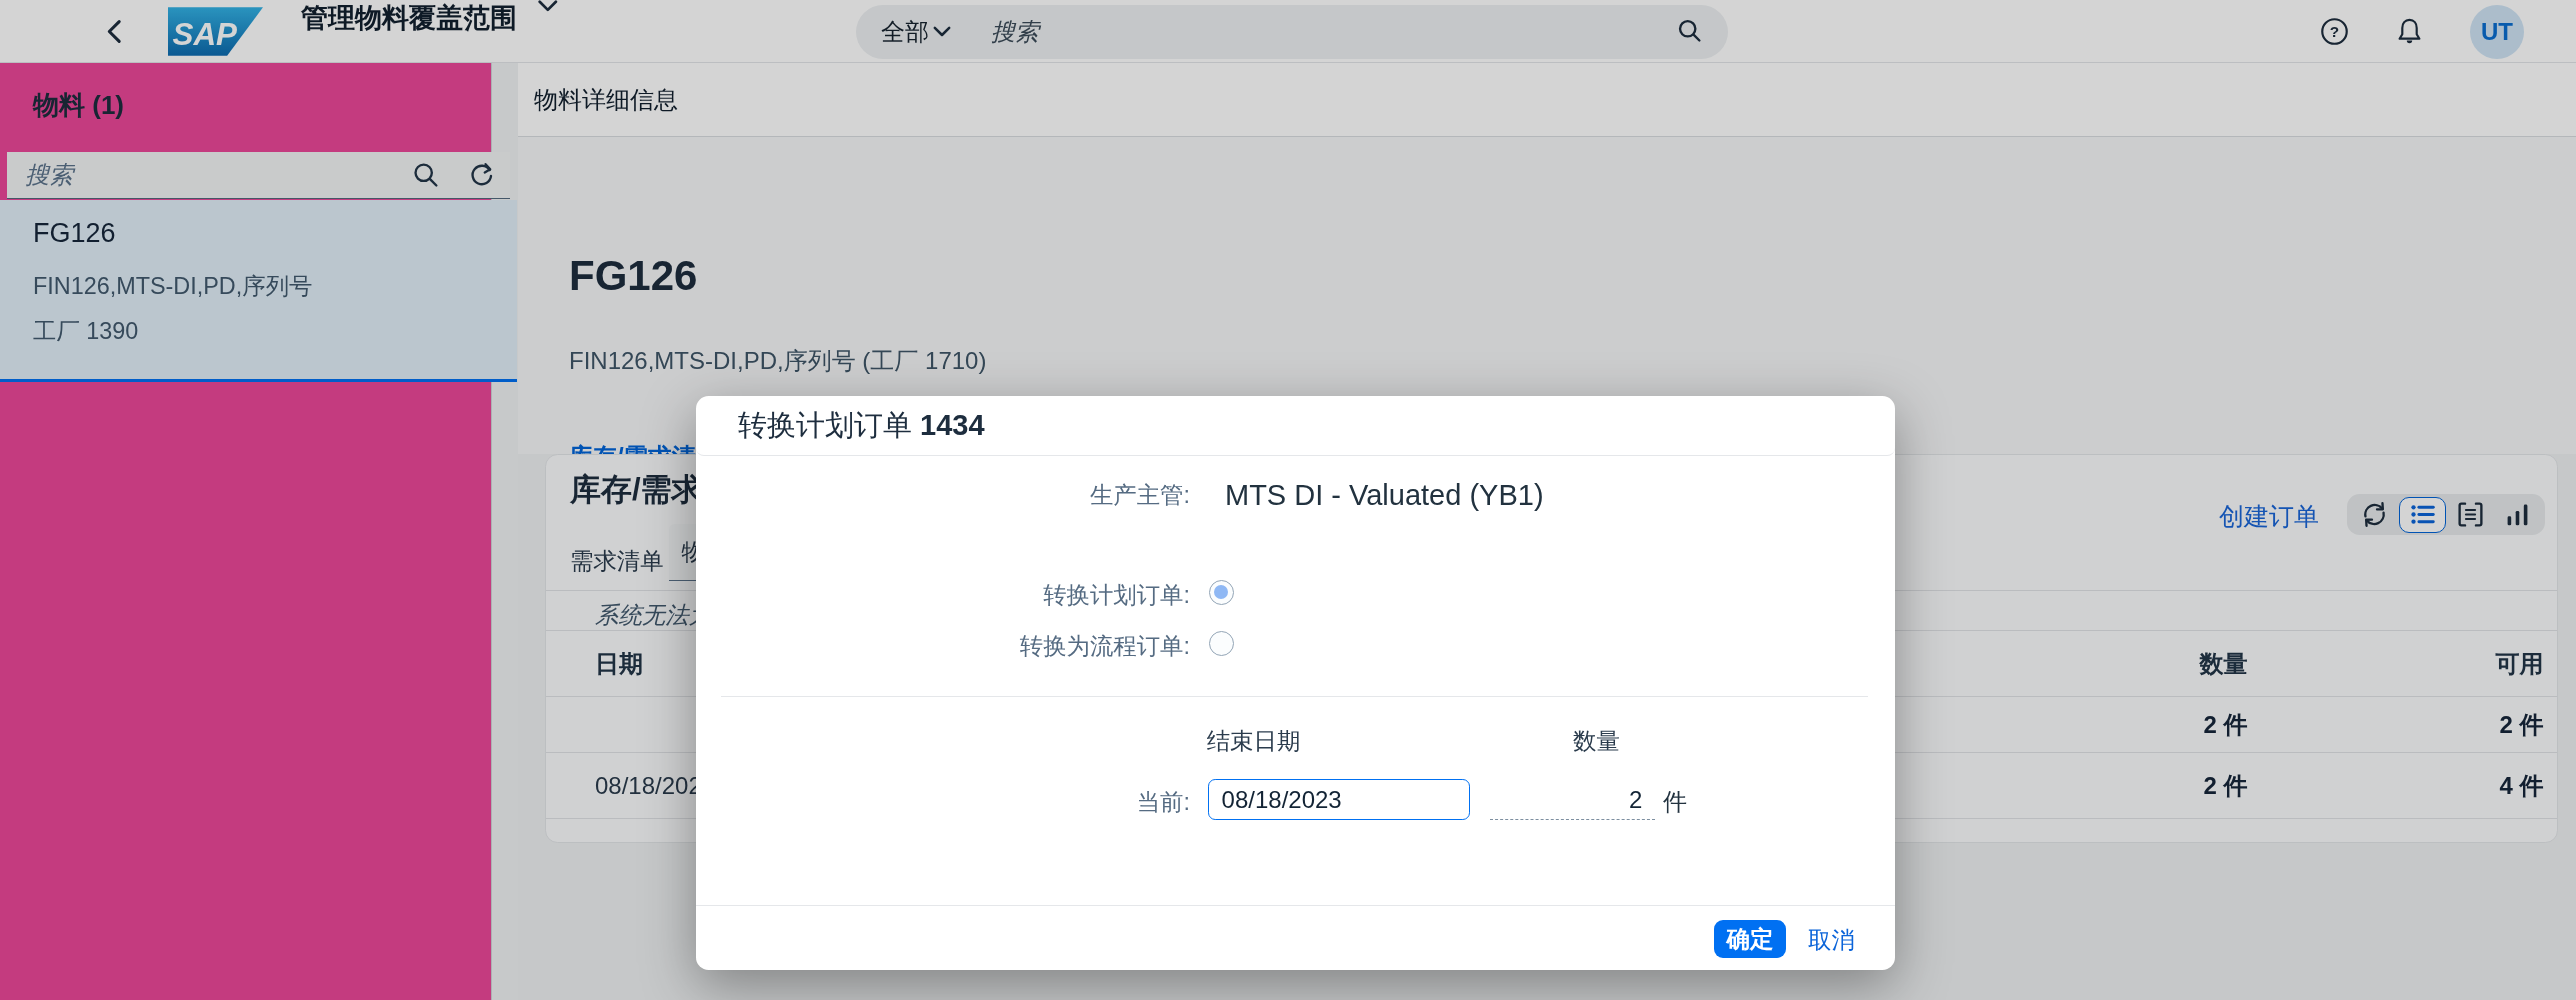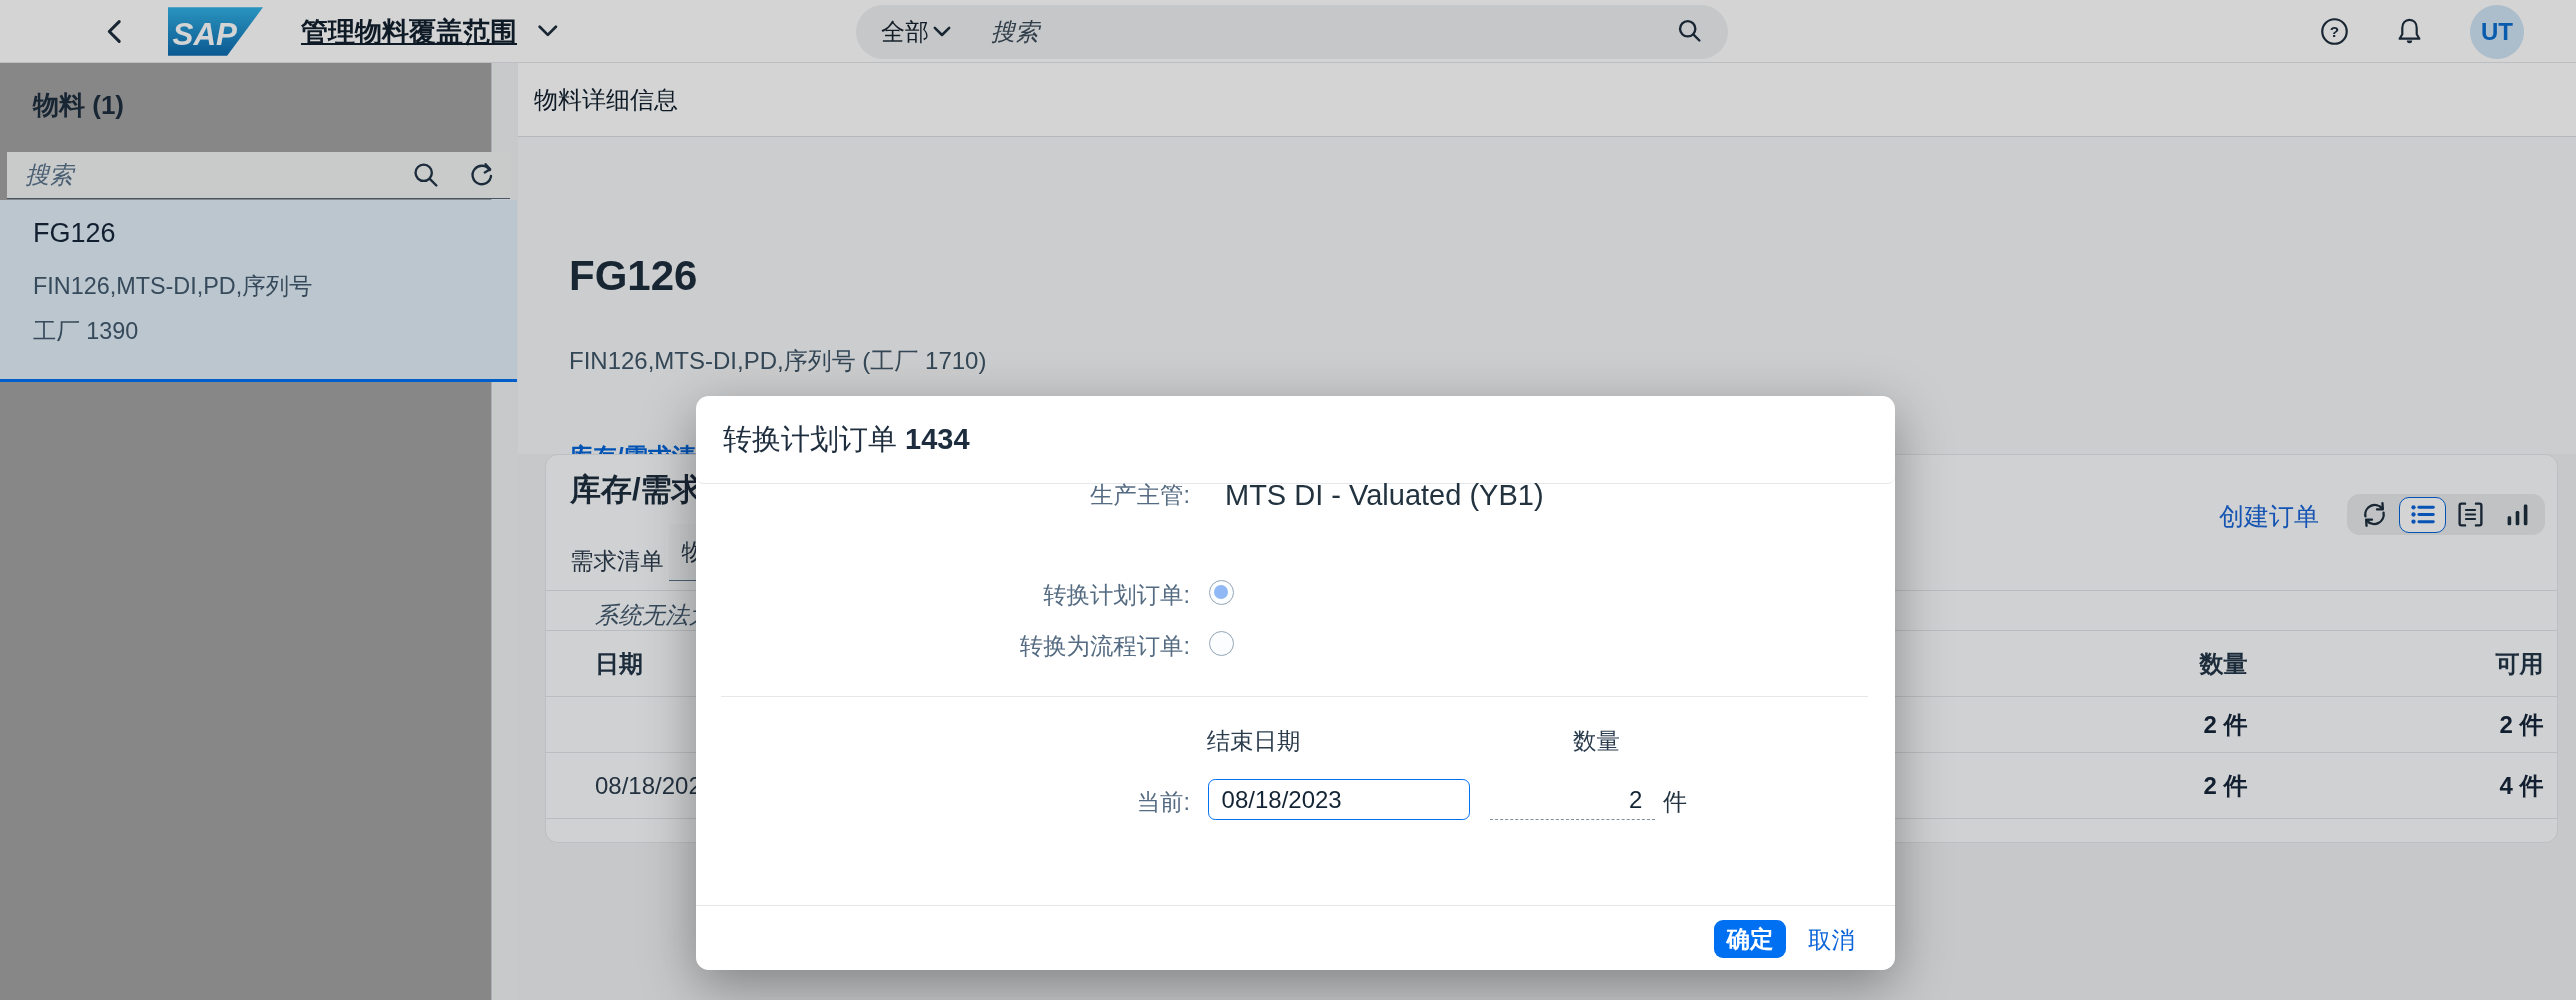--- a/index.html
+++ b/index.html
@@ -5,35 +5,35 @@
   * { margin:0; padding:0; box-sizing:border-box; }
   html,body { background:#9a9a9a; }
   body { font-family:"Liberation Sans", sans-serif; color:#1d2d3e; }
   .screen { position:relative; width:2576px; height:1001px; background:#f0f2f3; overflow:hidden; }
 
   
   .shellbar { position:absolute; left:0; top:0; width:2576px; height:63px; background:#ffffff;
               border-bottom:0.9px solid #e2e5e8; z-index:10; }
   .back-btn { position:absolute; left:97px; top:15.3px; width:36px; height:32px; display:flex; align-items:center; justify-content:center; cursor:pointer; }
   .sap-logo { position:absolute; left:168px; top:7.2px; }
-  .app-title { position:absolute; left:301px; top:0; height:63px; display:flex; align-items:center; gap:20px;
-               font-size:27px; font-weight:600; color:#12202e;text-decoration:underline; }
+  .app-title { position:absolute; left:301px; top:0; height:63px; display:flex; gap:20px;
+               font-size:27px; font-weight:600; color:#12202e; }
   .shell-search { position:absolute; left:856px; top:4.5px; width:872px; height:54px; background:#edf0f2;
                   border-radius:27px; display:flex; align-items:center; padding:0 25px; }
   .scope { display:flex; align-items:center; gap:4px; font-size:24px; color:#18242f; cursor:pointer; }
   .shell-search input { flex:1; margin-left:40px; border:none; outline:none; background:transparent;
                         font-size:24px; font-family:"Liberation Sans", sans-serif; color:#2b3c4d; }
   .shell-search input::placeholder { font-style:italic; color:#3c4b59; opacity:1; }
   .shell-right { position:absolute; right:52px; top:0; height:63px; display:flex; align-items:center; gap:47px; }
   .avatar { width:54px; height:54px; border-radius:50%; background:#cfe4f5; color:#0a6ed1;
             font-size:24px; font-weight:bold; display:flex; align-items:center; justify-content:center; cursor:pointer; }
 
   
   .content { position:absolute; left:0; top:63px; width:2576px; height:938px; }
-  .sidebar { position:absolute; left:0; top:0; width:492px; height:938px; background:#a3a3a3;
+  .sidebar { position:absolute; left:0; top:0; width:492px; height:938px; background:#ec4899;
              border-right:0.9px solid #cfd4d9; }
   .sidebar-title { position:absolute; left:33px; top:25px; font-size:26px; font-weight:600; color:#1d2d3e; }
   .sidebar-search { position:absolute; left:7.2px; top:89px; width:503px; height:47px; background:#f2f4f5;
                     border-bottom:1.8px solid #54697e; display:flex; align-items:center; }
   .sidebar-search input { flex:1; border:none; outline:none; background:transparent; padding-left:18px;
                           font-size:24px; font-family:"Liberation Sans", sans-serif; color:#2b3c4d; }
   .sidebar-search input::placeholder { font-style:italic; color:#5b738b; opacity:1; }
   .ss-icons { display:flex; align-items:center; gap:27px; padding-right:14.4px; }
   .icon-btn { cursor:pointer; display:flex; align-items:center; justify-content:center; }
 
@@ -78,22 +78,22 @@
   .trow.thead { height:66px; font-size:24px; font-weight:bold; color:#223548; }
   .trow.r1 { height:56px; }
   .trow.r2 { height:67px; border-bottom:0.9px solid #e0e3e6; }
   .trow .val { font-size:24px; font-weight:600; color:#16263a; }
   .trow .dateval { font-size:24px; font-weight:normal; color:#2b3c4d; }
 
   
   .scrim { position:absolute; left:0; top:0; width:2576px; height:1001px; background:rgba(0,0,0,0.17); z-index:40; }
   .dialog { position:absolute; left:696px; top:396px; width:1199px; height:574px; background:#ffffff;
             border-radius:12.6px; box-shadow:0 16px 54px rgba(0,0,0,0.35); z-index:50; }
-  .dlg-header { position:absolute; left:0; top:0; width:100%; height:88px; border-bottom:0.9px solid #e5e7ea;
-                display:flex; align-items:center; padding-left:27px;border-radius:8px; }
+  .dlg-header { position:absolute; left:0; top:0; width:100%; height:60px; border-bottom:0.9px solid #e5e7ea;
+                display:flex; align-items:center; padding-left:42px;border-radius:8px; }
   .dlg-title { font-size:29px; color:#1d2d3e; }
   .dlg-title b { font-weight:bold; }
   .dlg-label { position:absolute; left:0; width:494px; text-align:right; font-size:23.4px; color:#556b82; }
   .dlg-value { position:absolute; left:529px; font-size:29px; color:#22323f; }
   .radio { position:absolute; left:513px; width:25px; height:25px; border:1.8px solid #93a5b6; border-radius:50%;
            background:#fbfdfe; cursor:pointer; }
   .radio.checked::after { content:""; position:absolute; left:3.6px; top:3.6px; width:14.4px; height:14.4px;
                           border-radius:50%; background:#8fb8f4; }
   .dlg-div { position:absolute; left:25px; right:27px; top:300px; border-top:0.9px solid #e5e7ea; }
   .col-head { position:absolute; top:329px; font-size:23.4px; color:#2b3c4d; text-align:center; }

